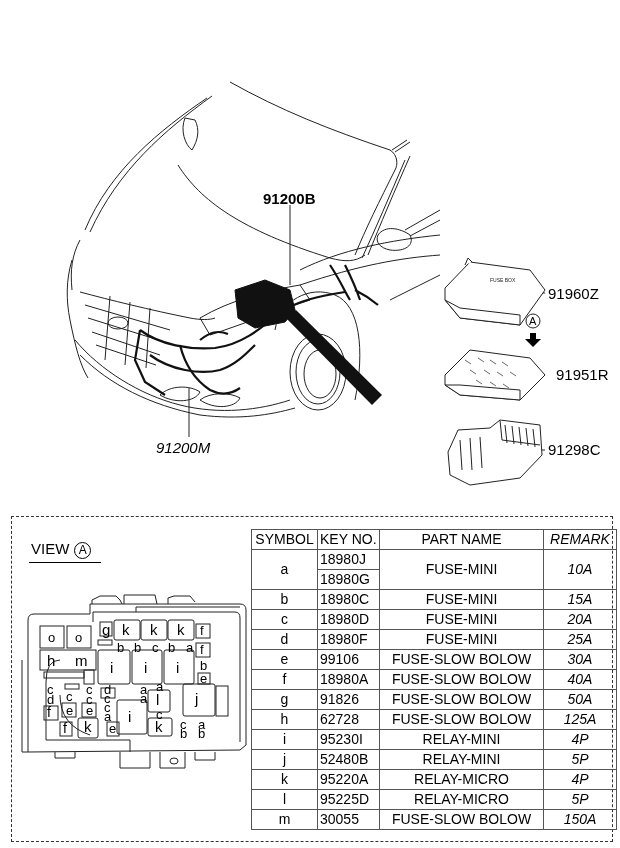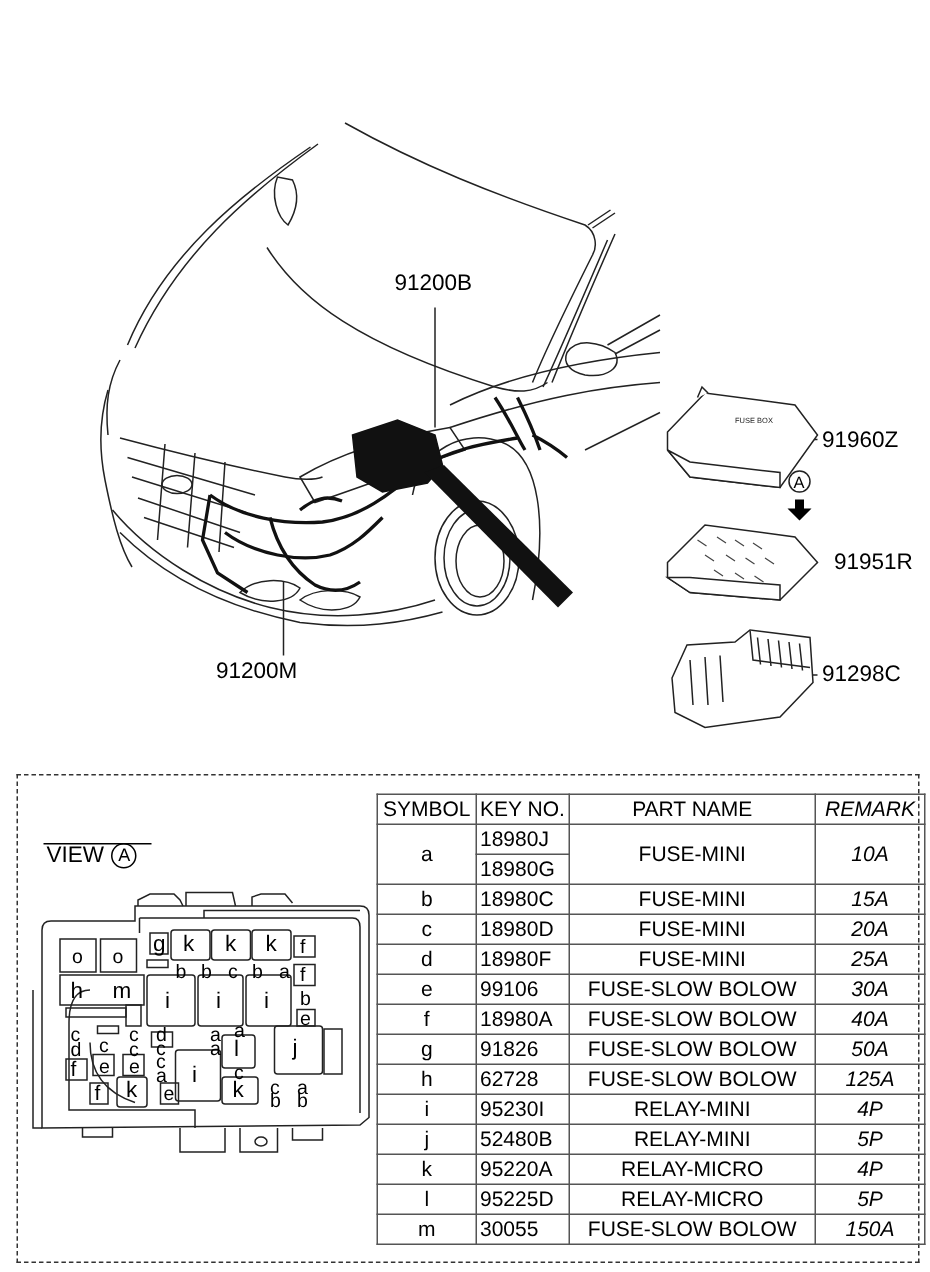--- a/index.html
+++ b/index.html
@@ -2,21 +2,21 @@
 <html><head>
 <meta charset="utf-8">
 <style>
   html, body { margin:0; padding:0; background:#ffffff; }
   body { width:620px; height:848px; position:relative; overflow:hidden;
          font-family:"Liberation Sans", sans-serif; color:#000; }
   .callout { position:absolute; font-size:15px; line-height:15px; white-space:nowrap; }
   svg.art { position:absolute; left:0; top:0; }
   .frame { position:absolute; left:11px; top:516px; width:602px; height:326px;
            border:1px dashed #333; box-sizing:border-box; }
-  .view-label { position:absolute; left:31px; top:562px; font-size:15px; line-height:16px; }
+  .view-label { position:absolute; left:31px; top:541px; font-size:15px; line-height:16px; }
   .view-underline { position:absolute; left:29px; top:562px; width:72px; height:1px; background:#000; }
   .circ { display:inline-block; width:15px; height:15px; border:1px solid #000; border-radius:50%;
           text-align:center; font-size:12px; line-height:15px; margin-left:5px; vertical-align:middle; }
   table.parts { position:absolute; left:251px; top:529px; border-collapse:collapse;
                 font-size:14px; }
   table.parts td { border:1px solid #555; padding:0; text-align:center; height:19px; line-height:17px;
                    white-space:nowrap; }
   table.parts td.sym { width:65px; }
   table.parts td.key { width:59px; text-align:left; padding-left:2px; }
   table.parts td.name { width:163px; }
@@ -106,22 +106,22 @@
     </g>
   </g>
   <g fill="#fff" stroke="#222" stroke-width="1">
     <path d="M448 452 L 458 430 L 490 428 L 500 420 L 540 425 L 542 455 L 520 478 L 470 485 L 450 475 Z"></path>
     <path d="M500 420 L 502 440 L 540 445"></path>
     <path d="M505 425 L 507 443 M 512 426 L 514 444 M 519 427 L 521 445 M 526 428 L 528 446 M 533 429 L 535 447"></path>
     <path d="M460 440 L 462 470 M 470 438 L 472 470 M 480 437 L 482 468"></path>
   </g>
 </svg>
 
-<div class="callout" style="left:263px;top:181px;">91200B</div>
-<div class="callout" style="left:144px;top:440px;">91200M</div>
+<div class="callout" style="left:263px;top:191px;font-weight:bold;">91200B</div>
+<div class="callout" style="left:156px;top:440px;font-style:italic;">91200M</div>
 <div class="callout" style="left:548px;top:286px;">91960Z</div>
 <div class="callout" style="left:556px;top:367px;">91951R</div>
 <div class="callout" style="left:548px;top:442px;">91298C</div>
 
 <div class="frame"></div>
 
 <div class="view-label">
   <span>VIEW</span><span class="circ">A</span>
 </div>
 <div class="view-underline"></div>

